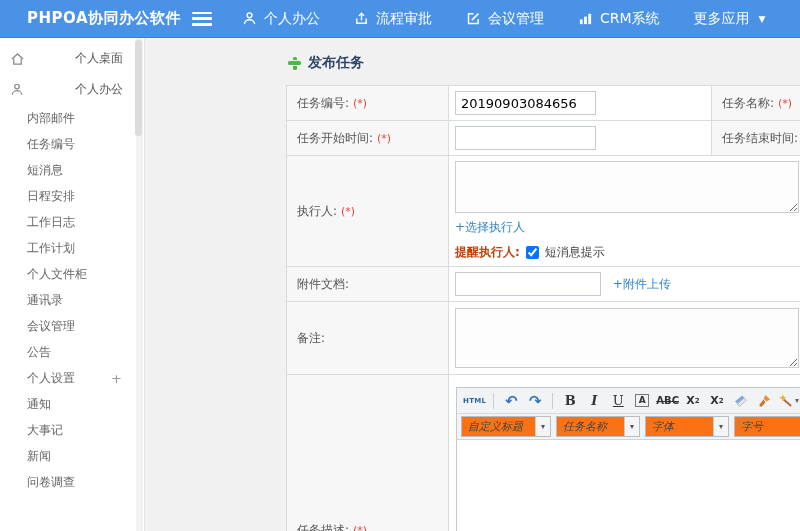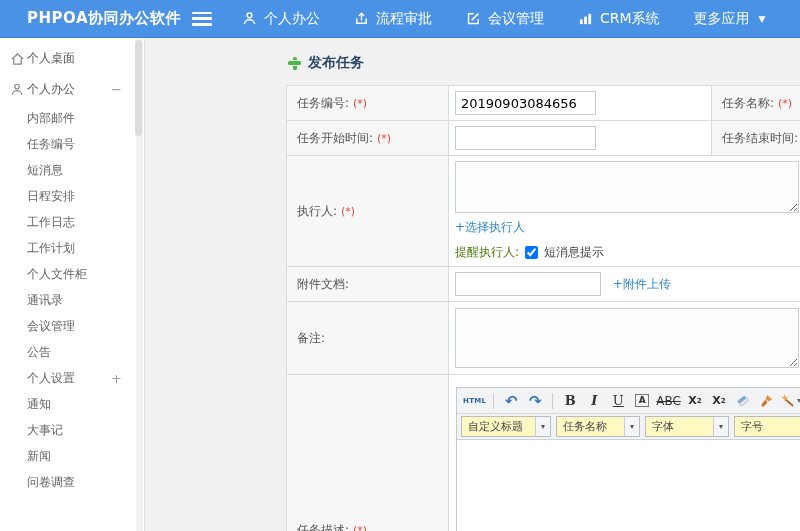--- a/index.html
+++ b/index.html
@@ -13,21 +13,21 @@
   .topnav { display:flex; align-items:center; margin-left:30px; }
   .nav-item { display:flex; align-items:center; gap:7px; font-size:14px; margin-right:34px; cursor:pointer; white-space:nowrap; }
   .nav-item svg { display:block; }
   .caret { font-size:9px; margin-left:2px; }
 
   
   .sidebar { position:absolute; left:0; top:38px; width:145px; bottom:0; background:#ffffff; border-right:1px solid #e4e4e4; padding-top:5px; overflow:hidden; }
   .sb-scroll { position:absolute; right:1px; top:0; width:7px; bottom:0; background:#f2f2f2; }
   .sb-thumb { position:absolute; right:1px; top:2px; width:7px; height:96px; background:#dcdcdc; border-radius:3px; }
   .side-item { position:relative; display:flex; align-items:center; color:#666; font-size:12px; cursor:pointer; }
-  .side-item.lvl0 { height:31px; color:#555; }
+  .side-item.lvl0 { height:31px; color:#555;padding-left:48px; }
   .side-item.lvl1 { height:26px; }
   .s-icon { position:absolute; left:10px; top:50%; transform:translateY(-50%); width:15px; height:15px; }
   .s-label { padding-left:27px; white-space:nowrap; }
   .expander { position:absolute; right:22px; color:#999; font-size:13px; }
 
   
   .main { position:absolute; left:146px; top:39px; right:0; bottom:0; background:#f1f1f2; overflow:hidden; }
   .page-title { position:absolute; left:142px; top:15px; display:flex; align-items:center; gap:7px; font-size:14px; font-weight:bold; color:#2e4866; }
   .plus-ico { position:relative; width:13px; height:13px; display:inline-block; }
   .plus-ico::before, .plus-ico::after { content:""; position:absolute; background:#4cb648; border-radius:1.5px; box-shadow:0 0 0 1px #e9f6e8; }
@@ -37,42 +37,42 @@
   
   table.form { position:absolute; left:140px; top:46px; border-collapse:collapse; table-layout:fixed; width:775px; background:#fff; }
   table.form td { border:1px solid #d7dce0; vertical-align:middle; font-size:12px; }
   td.lbl { background:#f7f7f7; color:#555; padding-left:10px; white-space:nowrap; }
   .req { color:#e5443a; font-style:normal; margin-left:4px; font-size:11px; }
   td.ctrl { background:#fff; padding:5px 6px;margin-left:35px; }
   input.txt { height:24px; border:1px solid #c5cbd0; background:#fff; font-size:13px; padding:0 5px; font-family:inherit; vertical-align:middle; }
   textarea.ta { display:block; border:1px solid #c9ced3; background:#fdfdfd; resize:both; font-family:inherit; }
   a.blue { color:#3186c8; text-decoration:none; font-size:12px; cursor:pointer; }
   .remind-row { margin-top:8px; display:flex; align-items:center; gap:6px; }
-  .remind-lab { font-weight:normal; color:#4d7c0f; }
+  .remind-lab { font-weight:bold; color:#c2410c; }
   .cb { width:13px; height:13px; vertical-align:-2px; }
   .sms-lab { color:#444; }
 
   
   .editor { margin:7px 0 0 1px; width:486px; border:1px solid #c3c9ce; background:#fff; }
   .tb { background:#f2f3f5; border-bottom:1px solid #d5d9dd; display:flex; align-items:center; padding:2px 4px; height:26px; }
   .tb2 { border-bottom:1px solid #cfd4d8; }
   .tbtn { min-width:22px; height:21px; display:inline-flex; align-items:center; justify-content:center; margin:0 1px; border:1px solid transparent; border-radius:2px; cursor:pointer; color:#333;text-align:center; }
   .sep { width:1px; height:16px; background:#c8cdd2; margin:0 5px; }
   .g-html { font-size:7px; font-weight:bold; color:#2a66a5; letter-spacing:.3px; }
   .g-undo { color:#2f74c0; font-size:15px; font-weight:bold; }
   .g-b { font-family:"DejaVu Serif","Liberation Serif",serif; font-weight:bold; font-size:13px; }
   .g-i { font-family:"DejaVu Serif","Liberation Serif",serif; font-style:italic; font-weight:bold; font-size:13px; }
   .g-u { font-family:"DejaVu Serif","Liberation Serif",serif; font-size:13px; text-decoration:underline; }
   .g-boxa { border:1px solid #777; font-size:9px; line-height:11px; padding:0 2.5px; font-weight:bold; }
-  .g-strike { font-size:12px; font-weight:normal; text-decoration:line-through; }
+  .g-strike { font-size:10px; font-weight:bold; text-decoration:line-through; }
   .g-x { font-size:11px; font-weight:bold; }
   .g-x sup, .g-x sub { font-size:7px; }
   .g-quote { font-family:"DejaVu Serif","Liberation Serif",serif; font-weight:bold; font-size:13px; letter-spacing:-1px; color:#555; }
   .mini-caret { font-size:8px; color:#666; margin-left:2px; }
-  .combo { display:inline-flex; align-items:stretch; height:21px; background:#fef9c3; border:1px solid #b7bdc3; margin-right:5px; }
+  .combo { display:inline-flex; align-items:stretch; height:21px; background:#f97316; border:1px solid #b7bdc3; margin-right:5px;font-style:italic; }
   .combo .cval { font-size:11px; color:#444; padding:0 6px; display:flex; align-items:center; white-space:nowrap; }
   .combo .cbtn { width:15px; border-left:1px solid #c9ced3; display:flex; align-items:center; justify-content:center; font-size:8px; color:#555; background:#f4f5f6; }
   .edit-area { height:240px; background:#fff; }
 </style>
 </head>
 <body>
 
 <div class="topbar">
   <div class="logo">PHPOA协同办公软件</div>
   <div class="hamburger">

